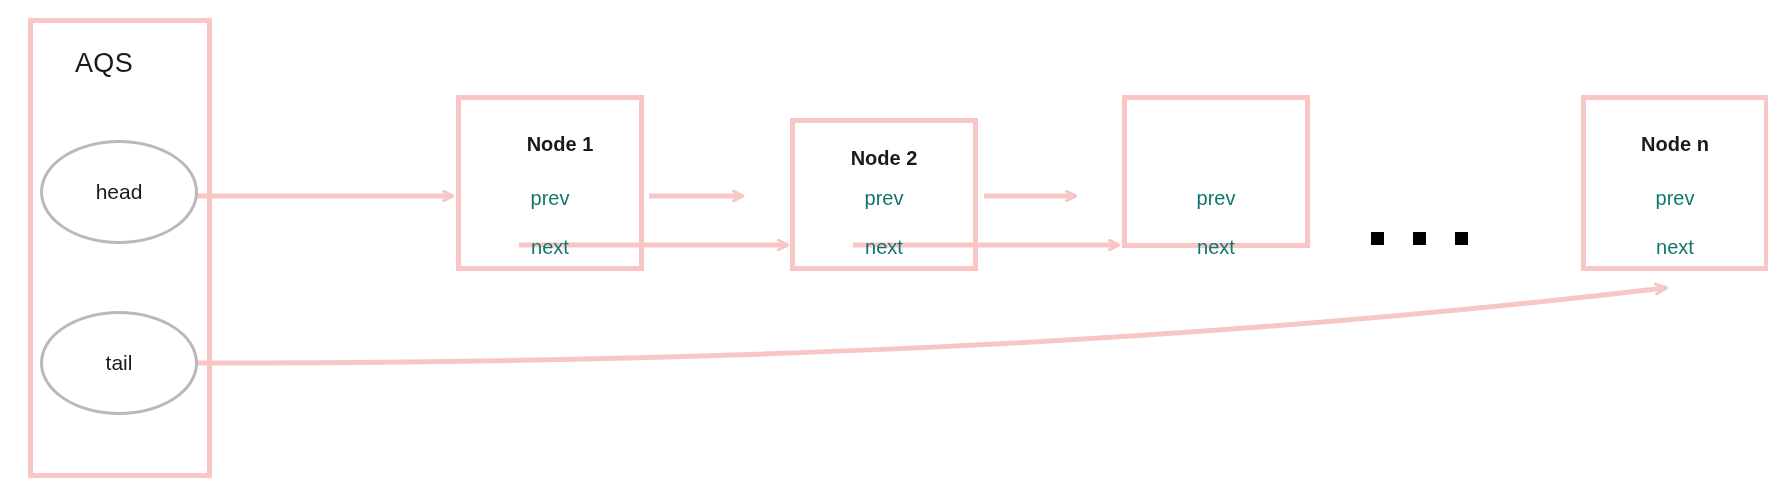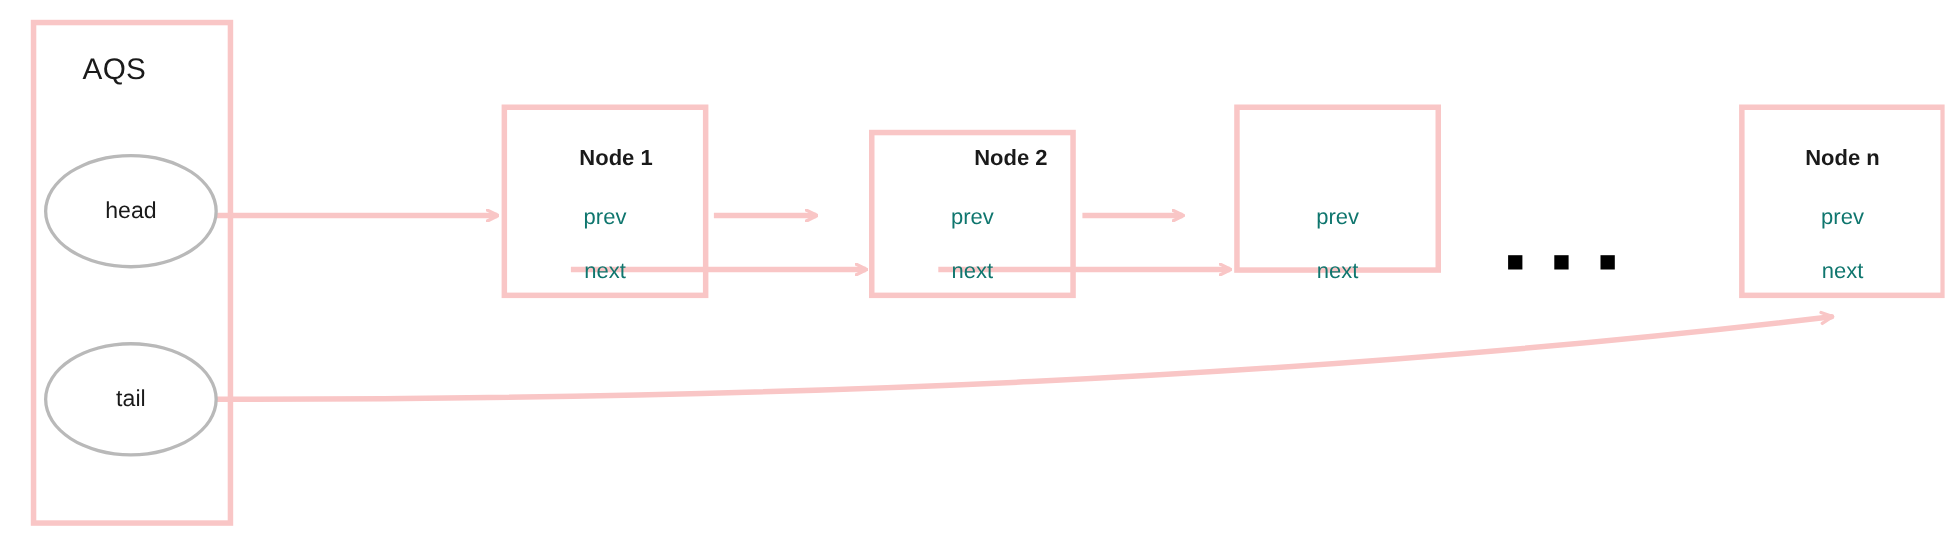--- a/index.html
+++ b/index.html
@@ -131,21 +131,21 @@
     <span>tail</span>
   </div>
 
   <div class="node" style="left:456px; top:95px; width:188px; height:176px;">
     <div class="node-title" style="top:33px;padding-left:10px;">Node 1</div>
     <div class="node-field" style="top:87px;">prev</div>
     <div class="node-field" style="top:136px;">next</div>
   </div>
 
   <div class="node" style="left:790px; top:118px; width:188px; height:153px;">
-    <div class="node-title" style="top:10px;margin-left:35px;">Node 2</div>
+    <div class="node-title" style="top:24px;">Node 2</div>
     <div class="node-field" style="top:64px;">prev</div>
     <div class="node-field" style="top:113px;">next</div>
   </div>
 
   <div class="node" style="left:1122px; top:95px; width:188px; height:153px;">
     <div class="node-field" style="top:87px;">prev</div>
     <div class="node-field" style="top:136px;">next</div>
   </div>
 
   <div>

